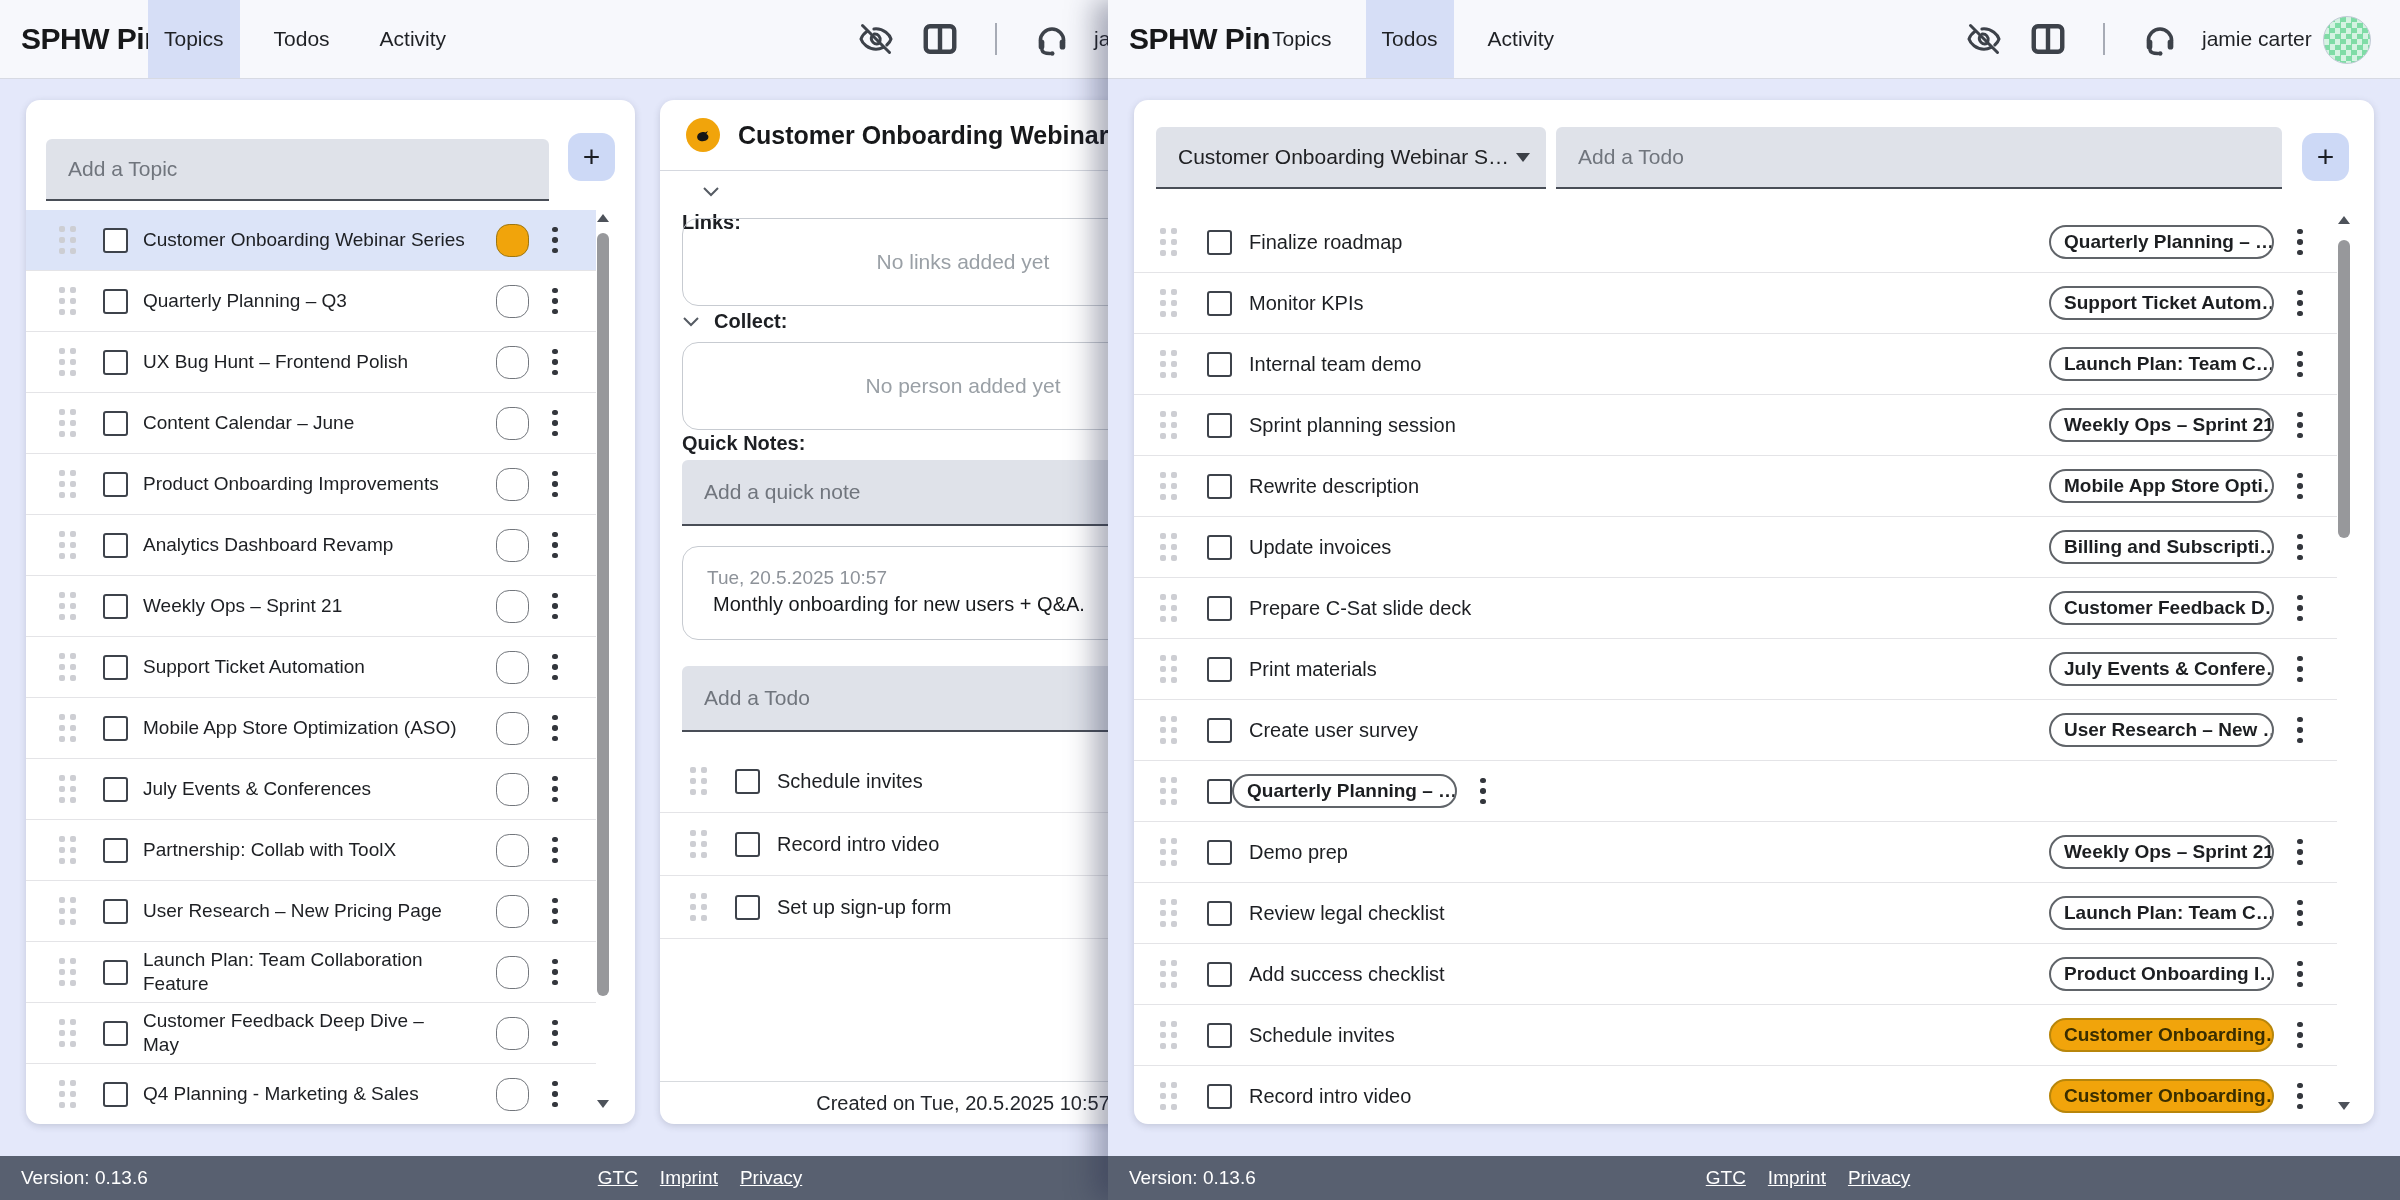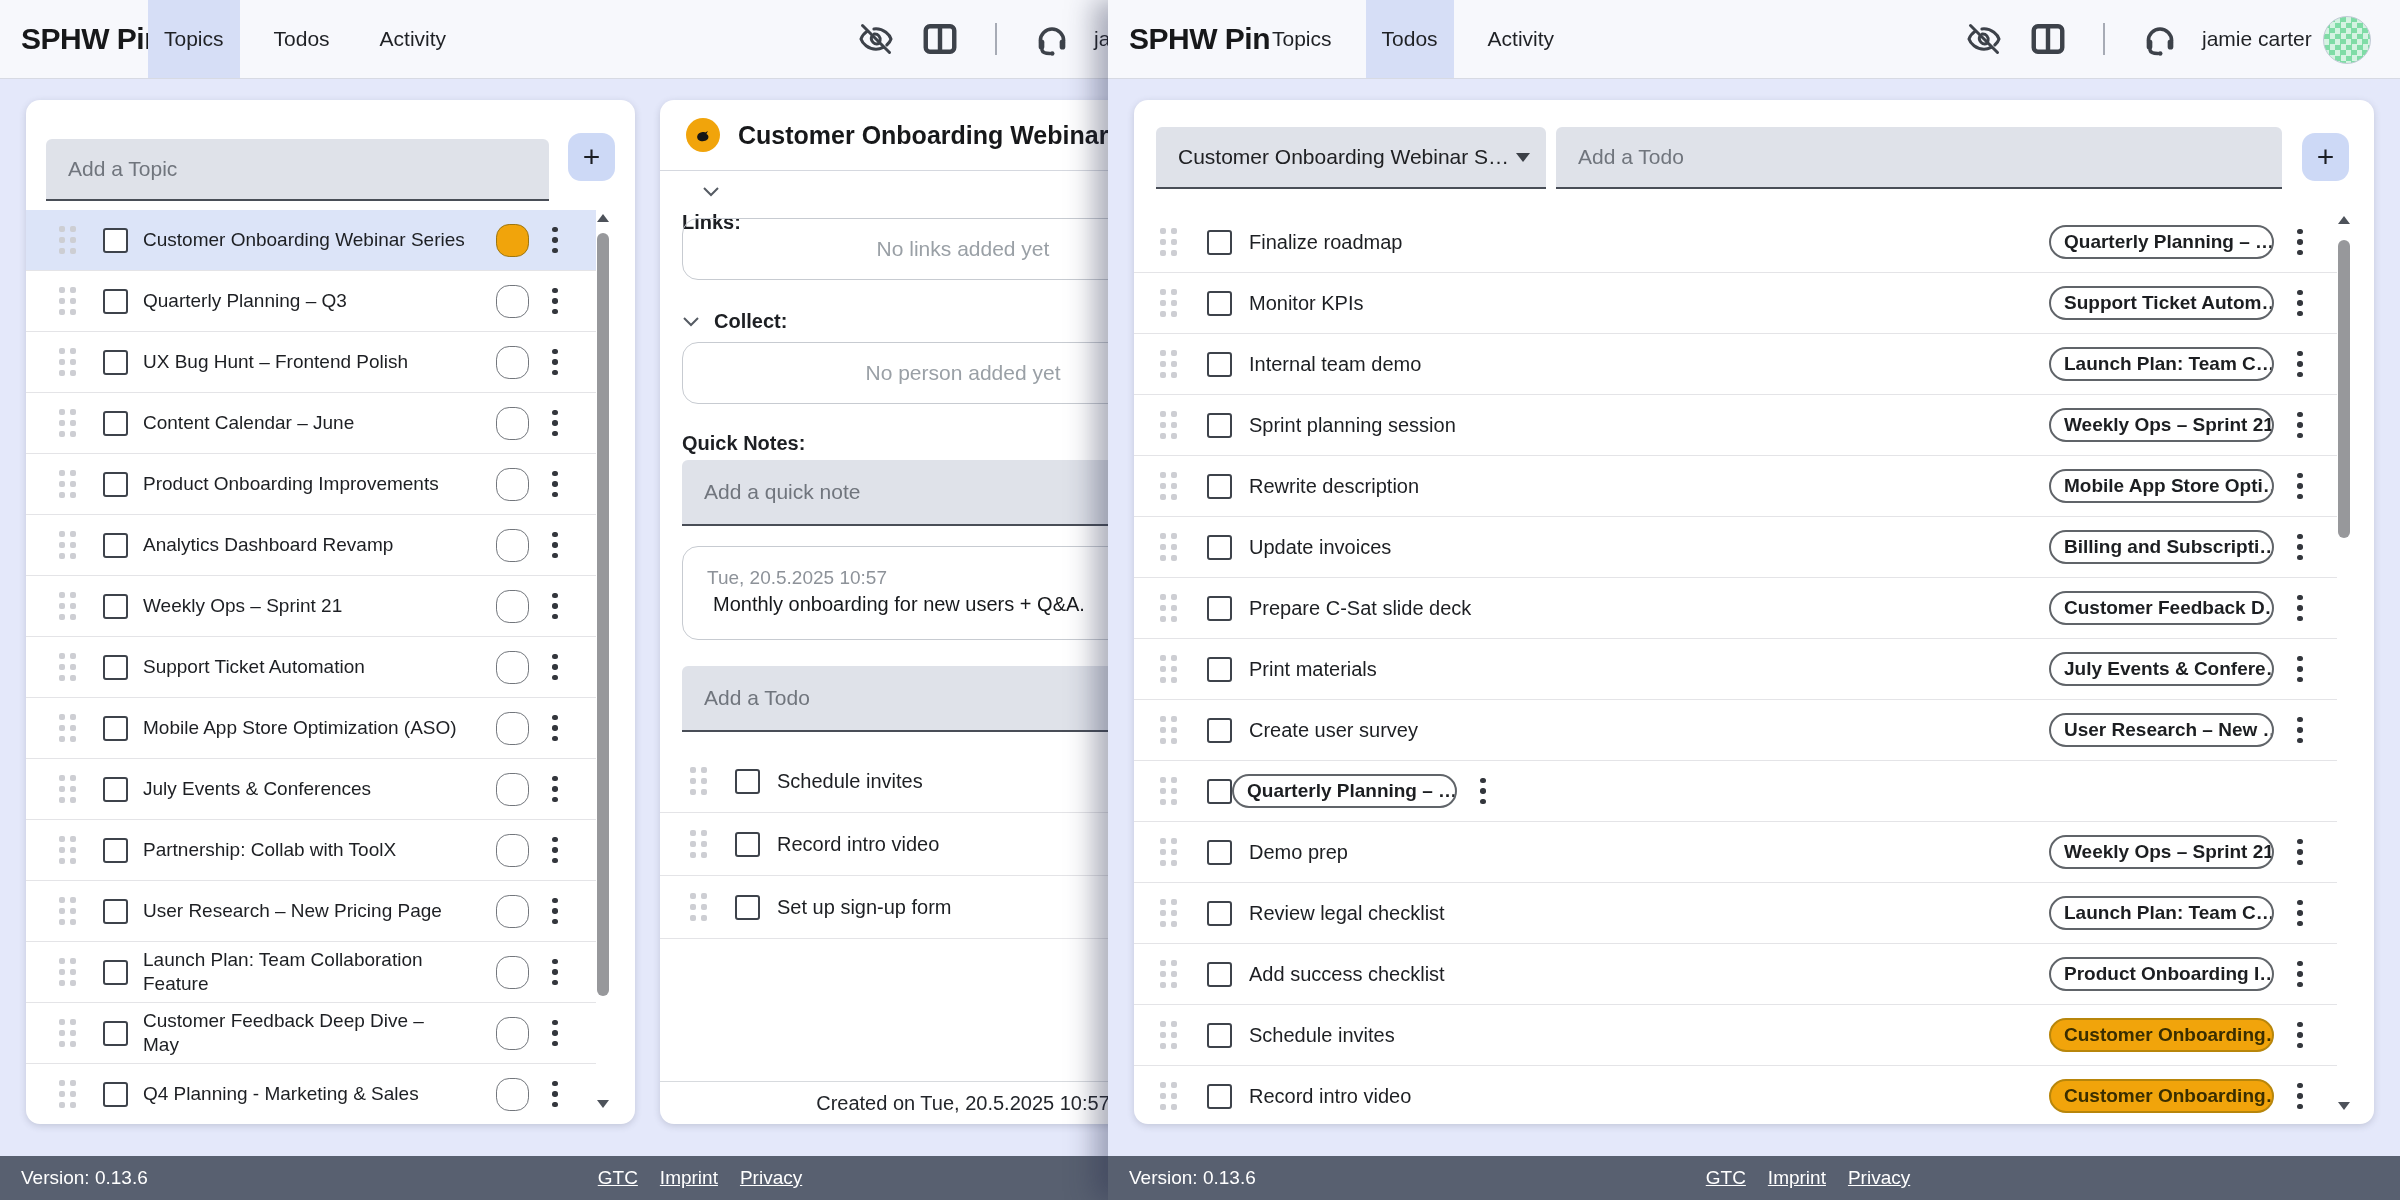--- a/index.html
+++ b/index.html
@@ -81,21 +81,21 @@
 
   
   .dheader{position:absolute;top:0;left:0;right:0;height:70px;border-bottom:1px solid #d5d8df;
     display:flex;align-items:center;}
   .dicon{width:34px;height:34px;margin-left:26px;border-radius:50%;background:#f1a40b;flex:none;
     display:flex;align-items:center;justify-content:center;}
   .dtitle{margin-left:18px;font-size:25px;font-weight:bold;color:#17181a;white-space:nowrap;}
   .sect-row{position:absolute;left:22px;display:flex;align-items:center;gap:14px;
     font-size:20px;font-weight:bold;color:#1d1f23;cursor:pointer;}
   .row-links{top:86px;flex-direction:column;} .row-people{top:210px;}
-  .empty-box{position:absolute;left:22px;right:22px;height:62px;border:1.5px solid #c7cbd1;
+  .empty-box{position:absolute;left:22px;right:22px;height:88px;border:1.5px solid #c7cbd1;
     border-radius:16px;display:flex;align-items:center;justify-content:center;
     font-size:21px;color:#9aa0a6;box-sizing:border-box;}
   .box-links{top:118px;} .box-people{top:242px;}
   .qn-label{position:absolute;left:22px;top:332px;font-size:20px;font-weight:bold;color:#1d1f23;}
   .qn-input{position:absolute;left:22px;right:22px;top:360px;height:66px;width:auto;}
   .note-card{position:absolute;left:22px;right:22px;top:446px;height:94px;
     border:1.5px solid #c7cbd1;border-radius:16px;box-sizing:border-box;}
   .note-ts{margin:20px 0 0 24px;font-size:19px;color:#8d9299;}
   .note-tx{margin:4px 0 0 30px;font-size:20px;color:#17191c;}
   .todo-add{position:absolute;left:22px;right:22px;top:566px;height:66px;width:auto;}

